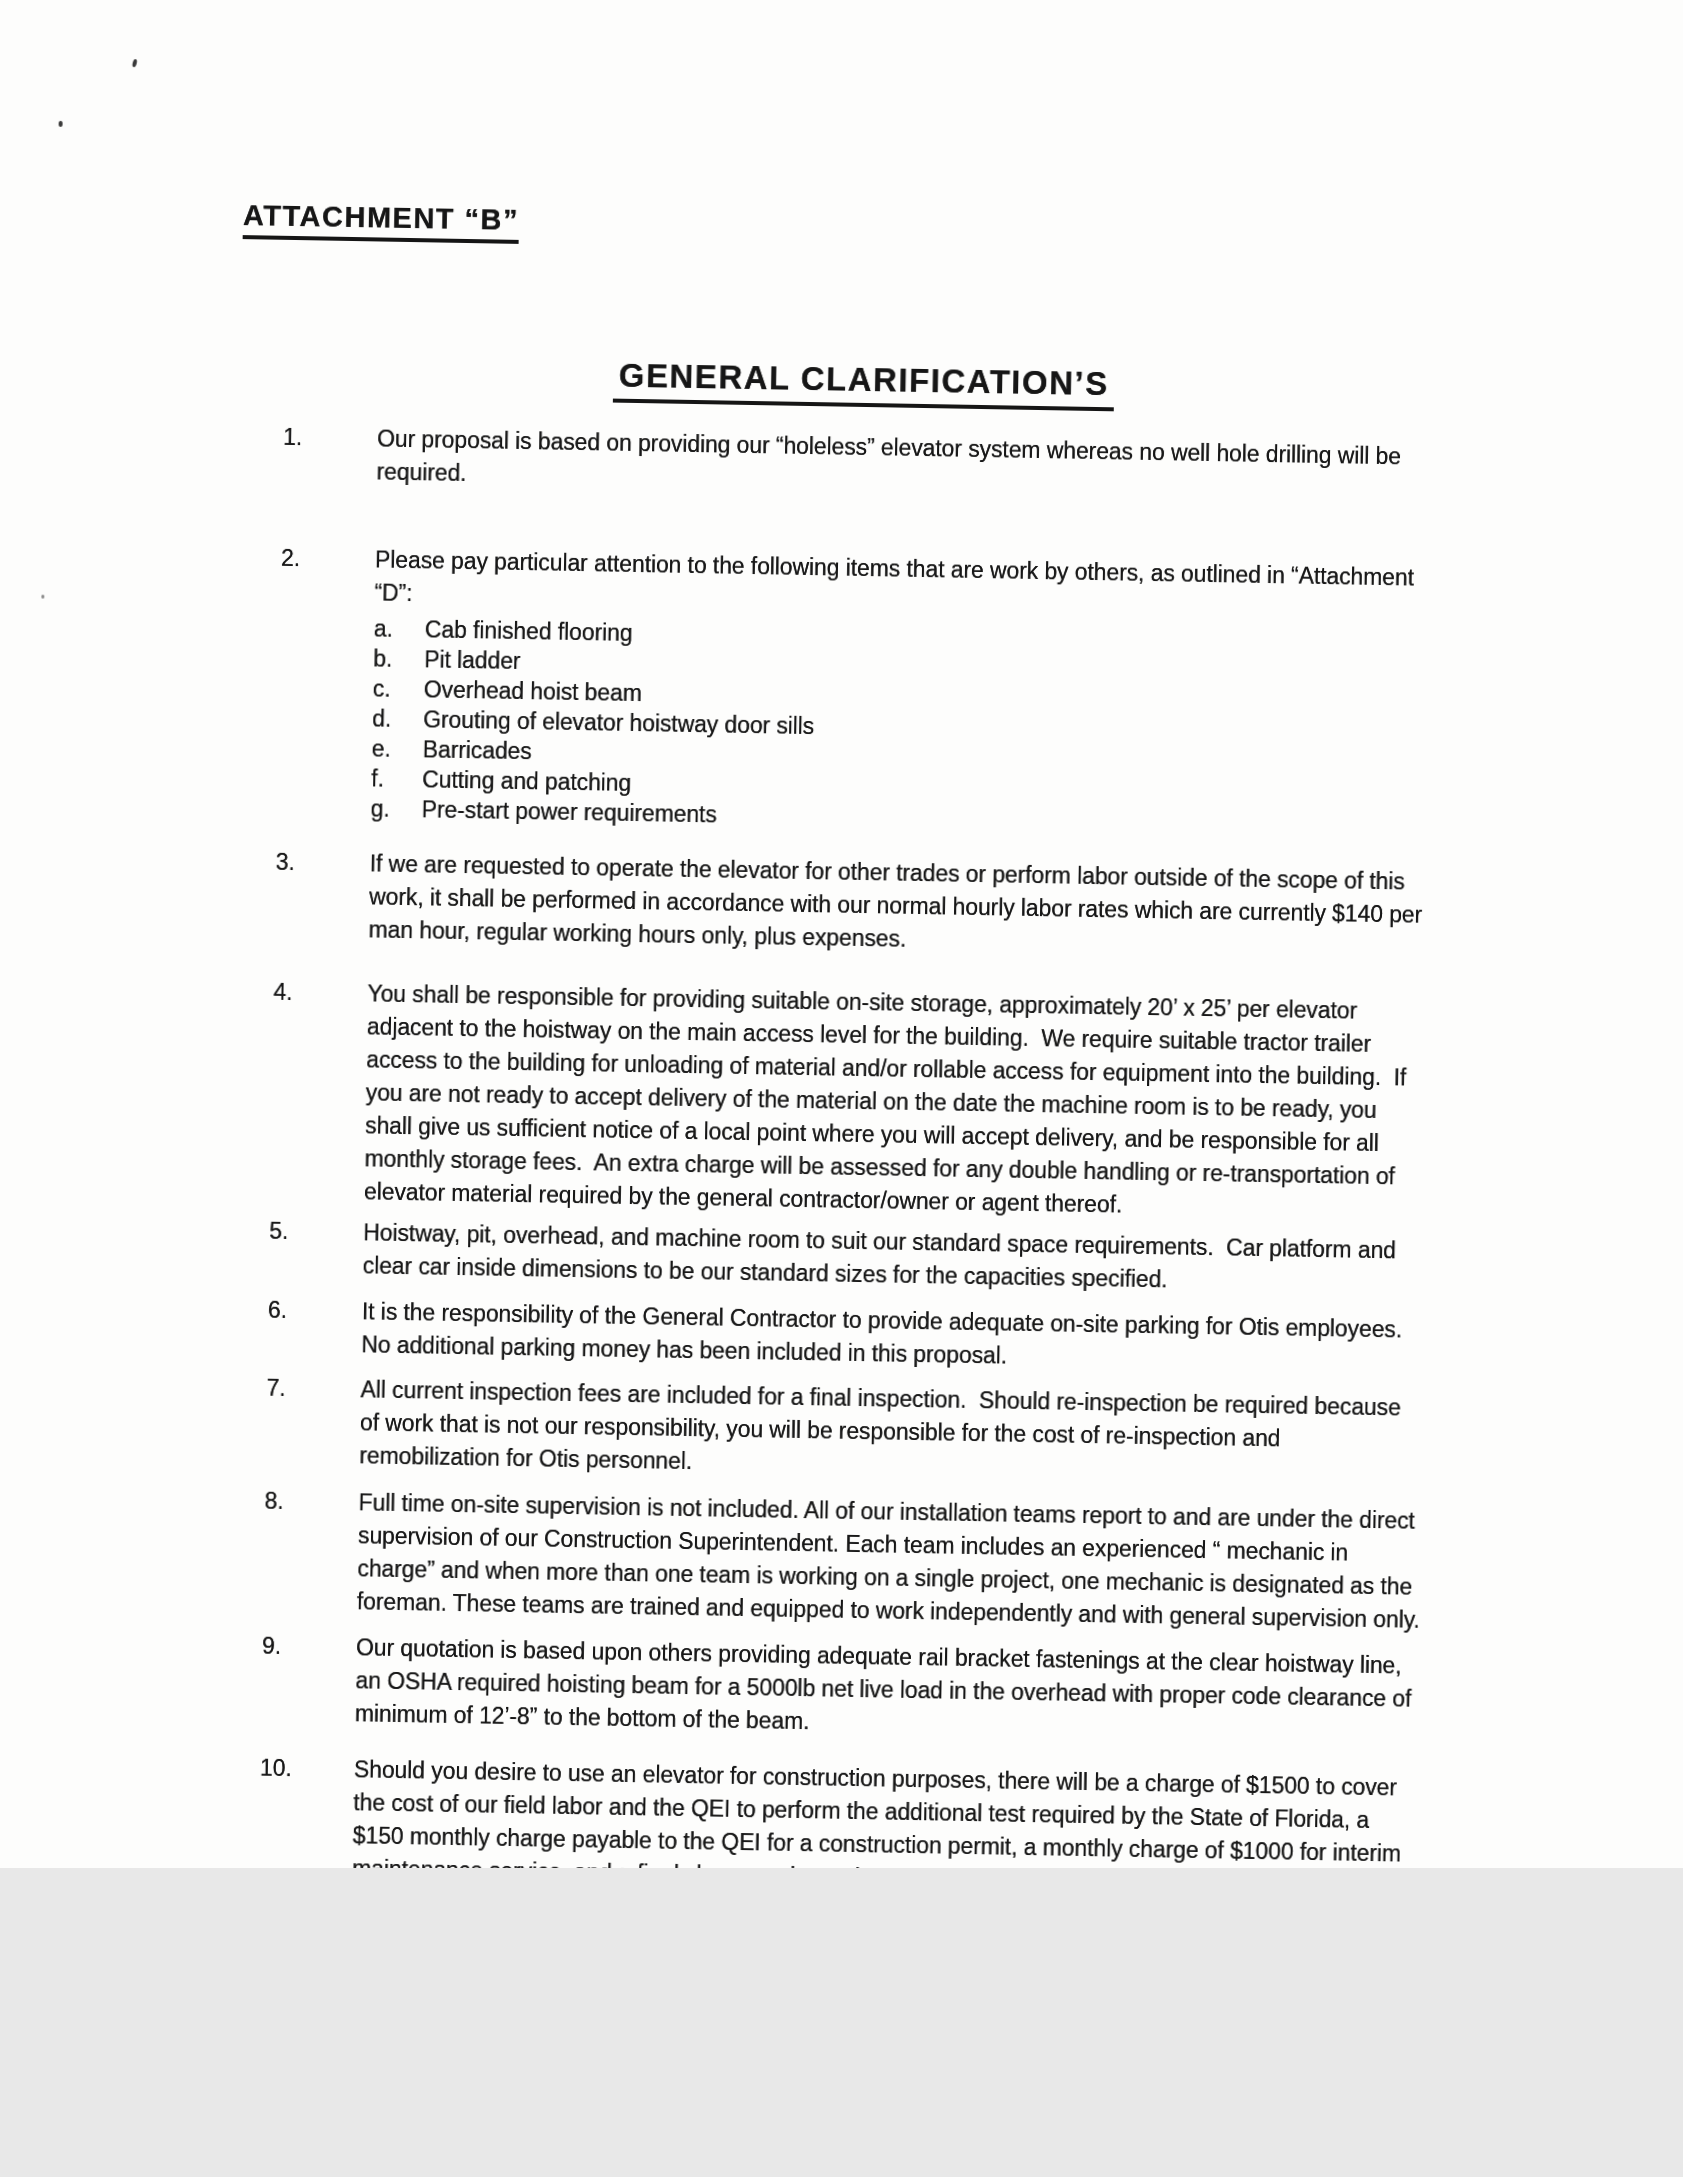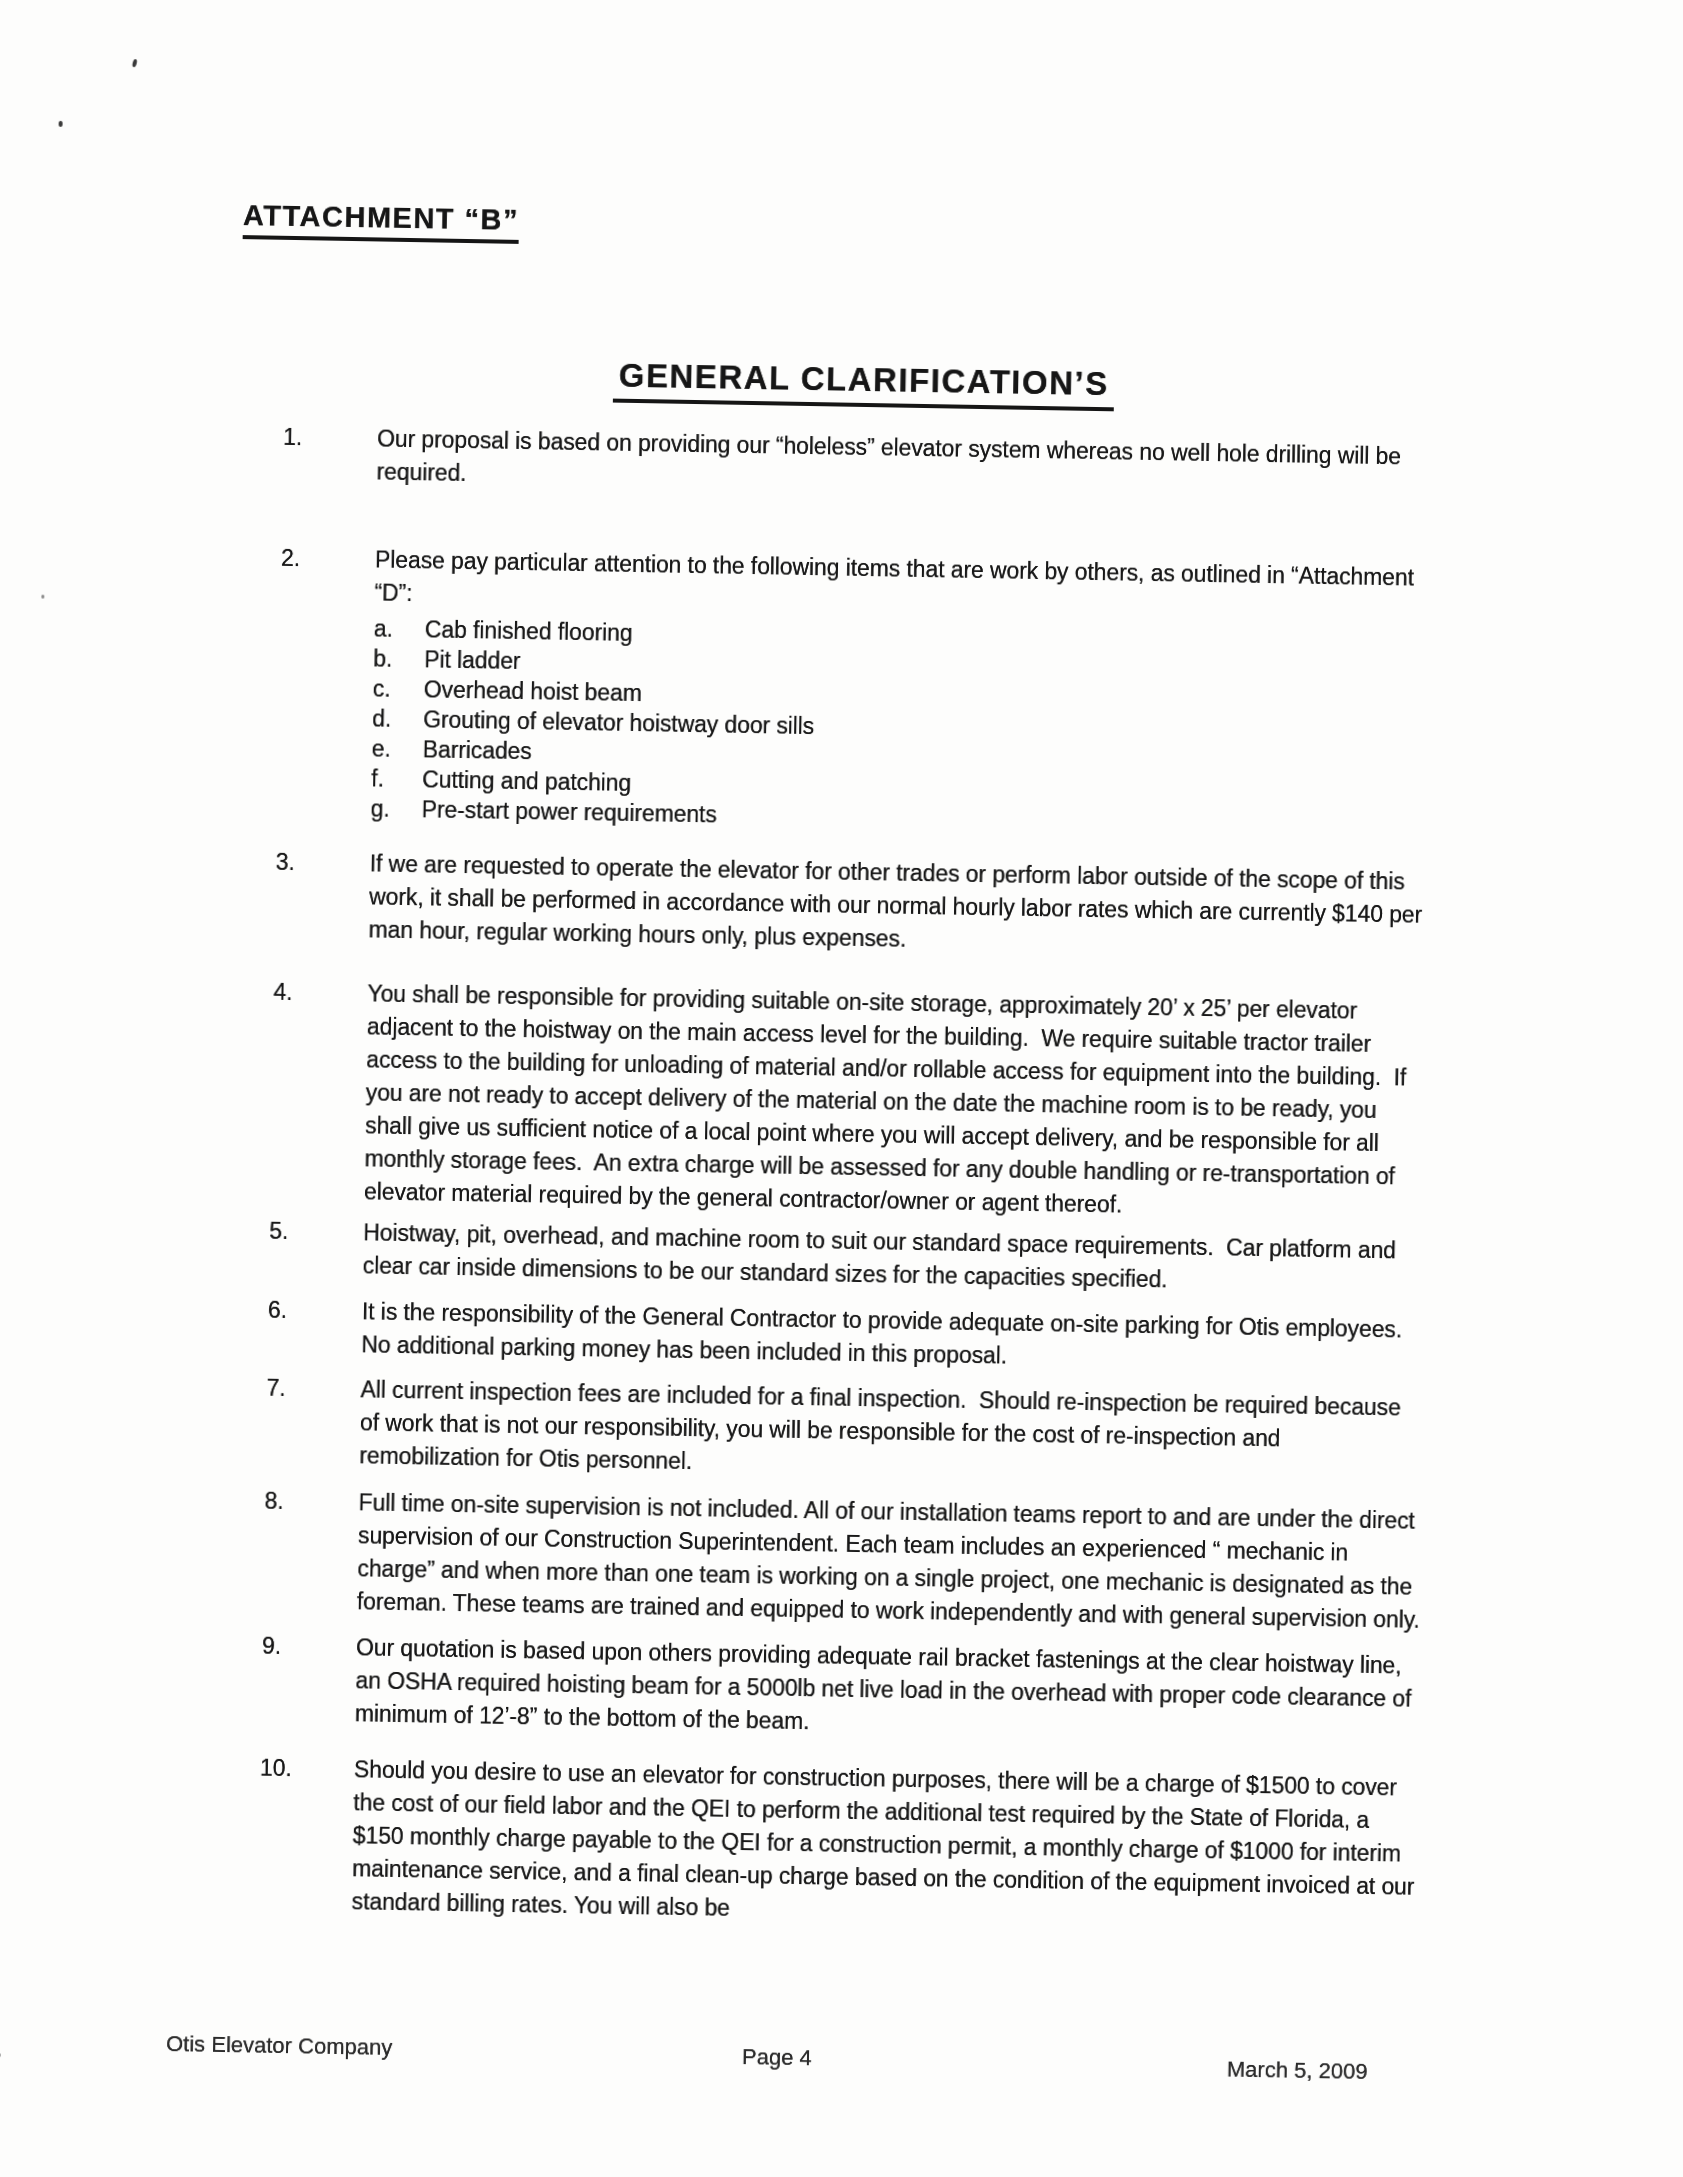--- a/index.html
+++ b/index.html
@@ -1,18 +1,18 @@
 <!DOCTYPE html>
 <html><head>
 <meta charset="utf-8">
 <style>
   html,body{margin:0;padding:0;background:#e8e8e8;}
   .page{
     position:relative;
-    width:1683px;height:2177px;
+    width:1683px;height:1868px;
     margin:0 auto;
     background:#fdfdfc;
     overflow:hidden;
     font-family:"Liberation Sans","DejaVu Sans",sans-serif;
     color:#161616;
   }
   .scan{
     position:absolute;left:0;top:0;width:1683px;height:2177px;
     transform:rotate(1deg);
     transform-origin:238px 218px;

